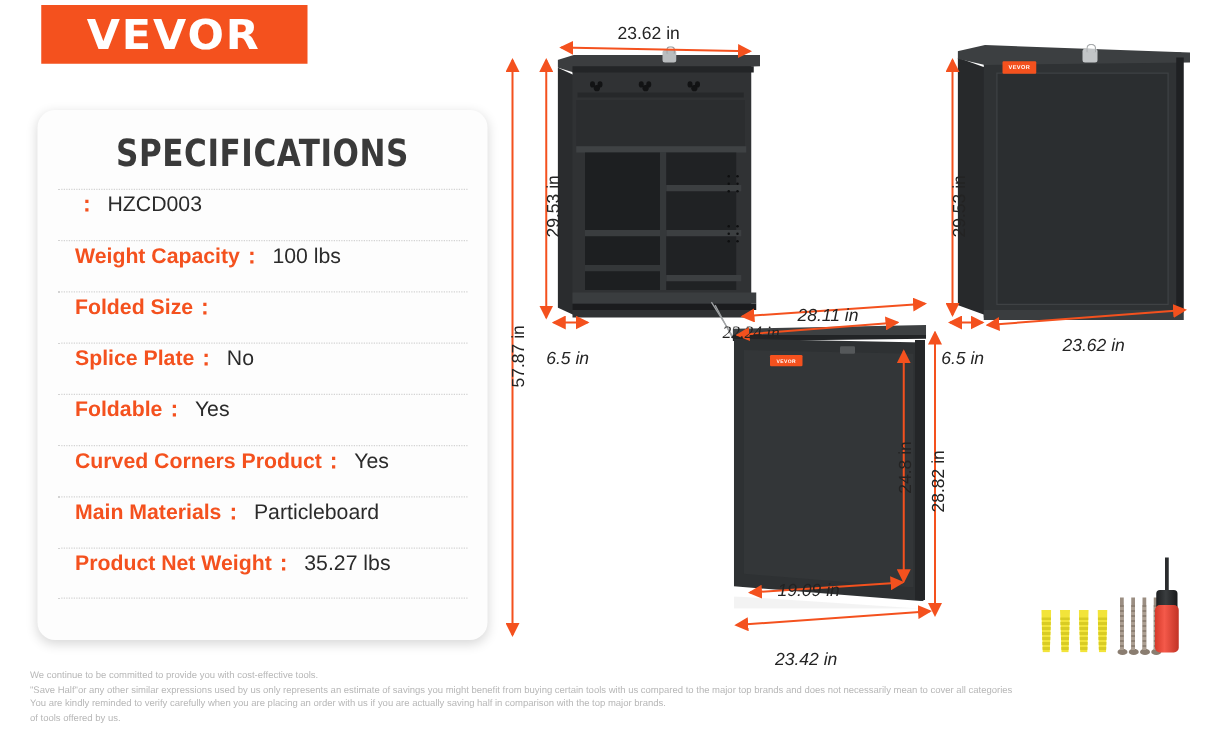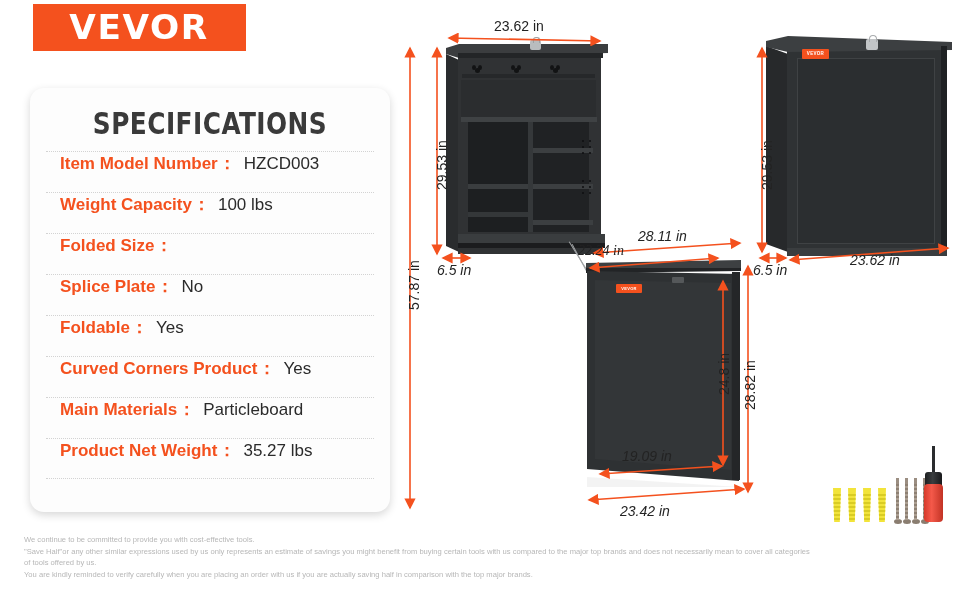--- a/index.html
+++ b/index.html
@@ -41,21 +41,21 @@
     color:#F4511E;font-weight:bold;font-size:17px;white-space:nowrap;
   }
   .spec-colon{color:#F4511E;font-weight:bold;font-size:17px;margin:0 2px 0 1px;}
   .spec-value{color:#2b2b2b;font-size:17px;margin-left:6px;white-space:nowrap;}
 
   
   .dim{
     position:absolute;color:#232323;font-size:14px;white-space:nowrap;
     font-family:"Liberation Sans",sans-serif;
   }
-  .dim.it{font-style:italic;}
+  .dim.it{font-style:italic;margin-top:16px;}
   .dim.vert{transform-origin:left top;}
 
   
   .arrow{position:absolute;}
 
   
   #cabinet-open{position:absolute;left:446px;top:44px;width:164px;height:216px;}
   #co-side{position:absolute;left:0;top:10px;width:13px;height:198px;background:#2a2c2e;
            clip-path:polygon(0 0,100% 6px,100% 100%,0 calc(100% - 6px));}
   #co-body{position:absolute;left:12px;top:4px;width:143px;height:206px;background:#303234;}
@@ -153,21 +153,20 @@
 <div class="stage">
 
   <div id="brand-logo">
     <span class="wordmark">VEVOR</span>
   </div>
 
   <div id="spec-card">
     <div id="spec-title">SPECIFICATIONS</div>
 
     <div class="spec-row">
-      <span class="spec-label">Item Model Number</span>
       <span class="spec-colon">：</span>
       <span class="spec-value">HZCD003</span>
     </div>
     <div class="spec-row">
       <span class="spec-label">Weight Capacity</span>
       <span class="spec-colon">：</span>
       <span class="spec-value">100 lbs</span>
     </div>
     <div class="spec-row">
       <span class="spec-label">Folded Size</span>
@@ -353,17 +352,17 @@
 
   <div class="dim vert" style="left:759px;top:190px;transform:rotate(-90deg);">29.53 in</div>
 
   <div class="dim it" style="left:753px;top:262px;">6.5 in</div>
 
   <div class="dim it" style="left:850px;top:252px;">23.62 in</div>
 
   <div id="disclaimer">
     <p>We continue to be committed to provide you with cost-effective tools.</p>
     <p>"Save Half"or any other similar expressions used by us only represents an estimate of savings you might benefit from buying certain tools with us compared to the major top brands and does not necessarily mean to cover all categories</p>
+    <p>You are kindly reminded to verify carefully when you are placing an order with us if you are actually saving half in comparison with the top major brands.</p>
     <p>of tools offered by us.</p>
-    <p>You are kindly reminded to verify carefully when you are placing an order with us if you are actually saving half in comparison with the top major brands.</p>
   </div>
 
 </div>
 
 </body></html>

